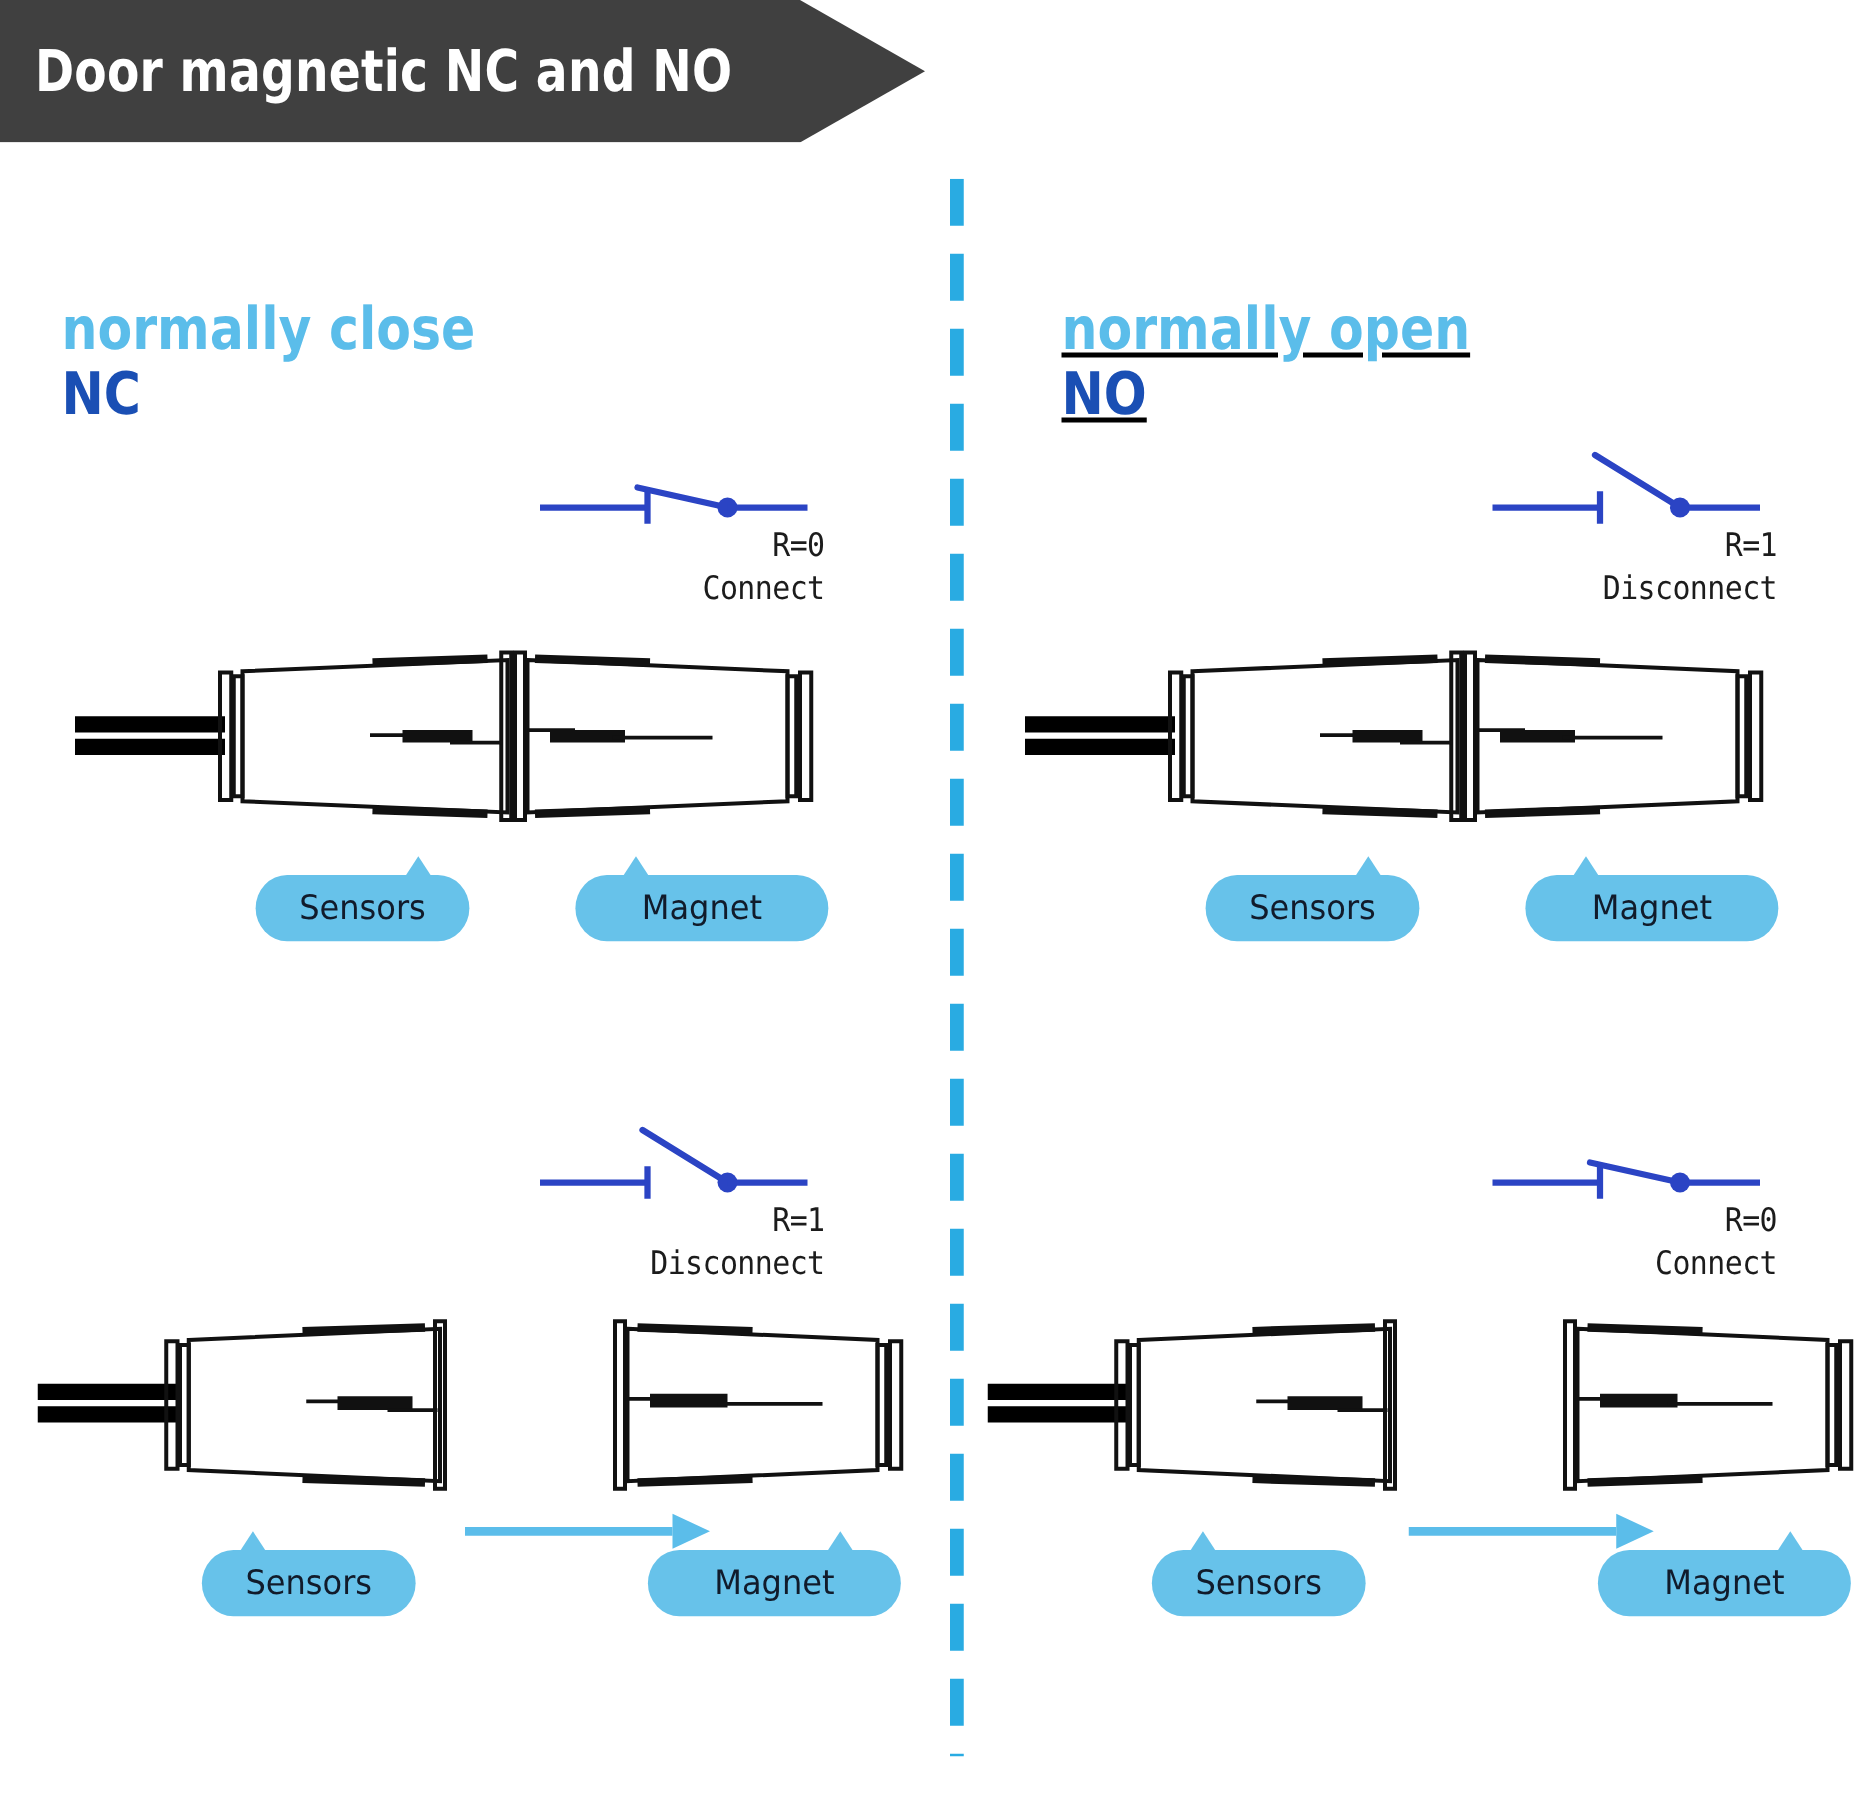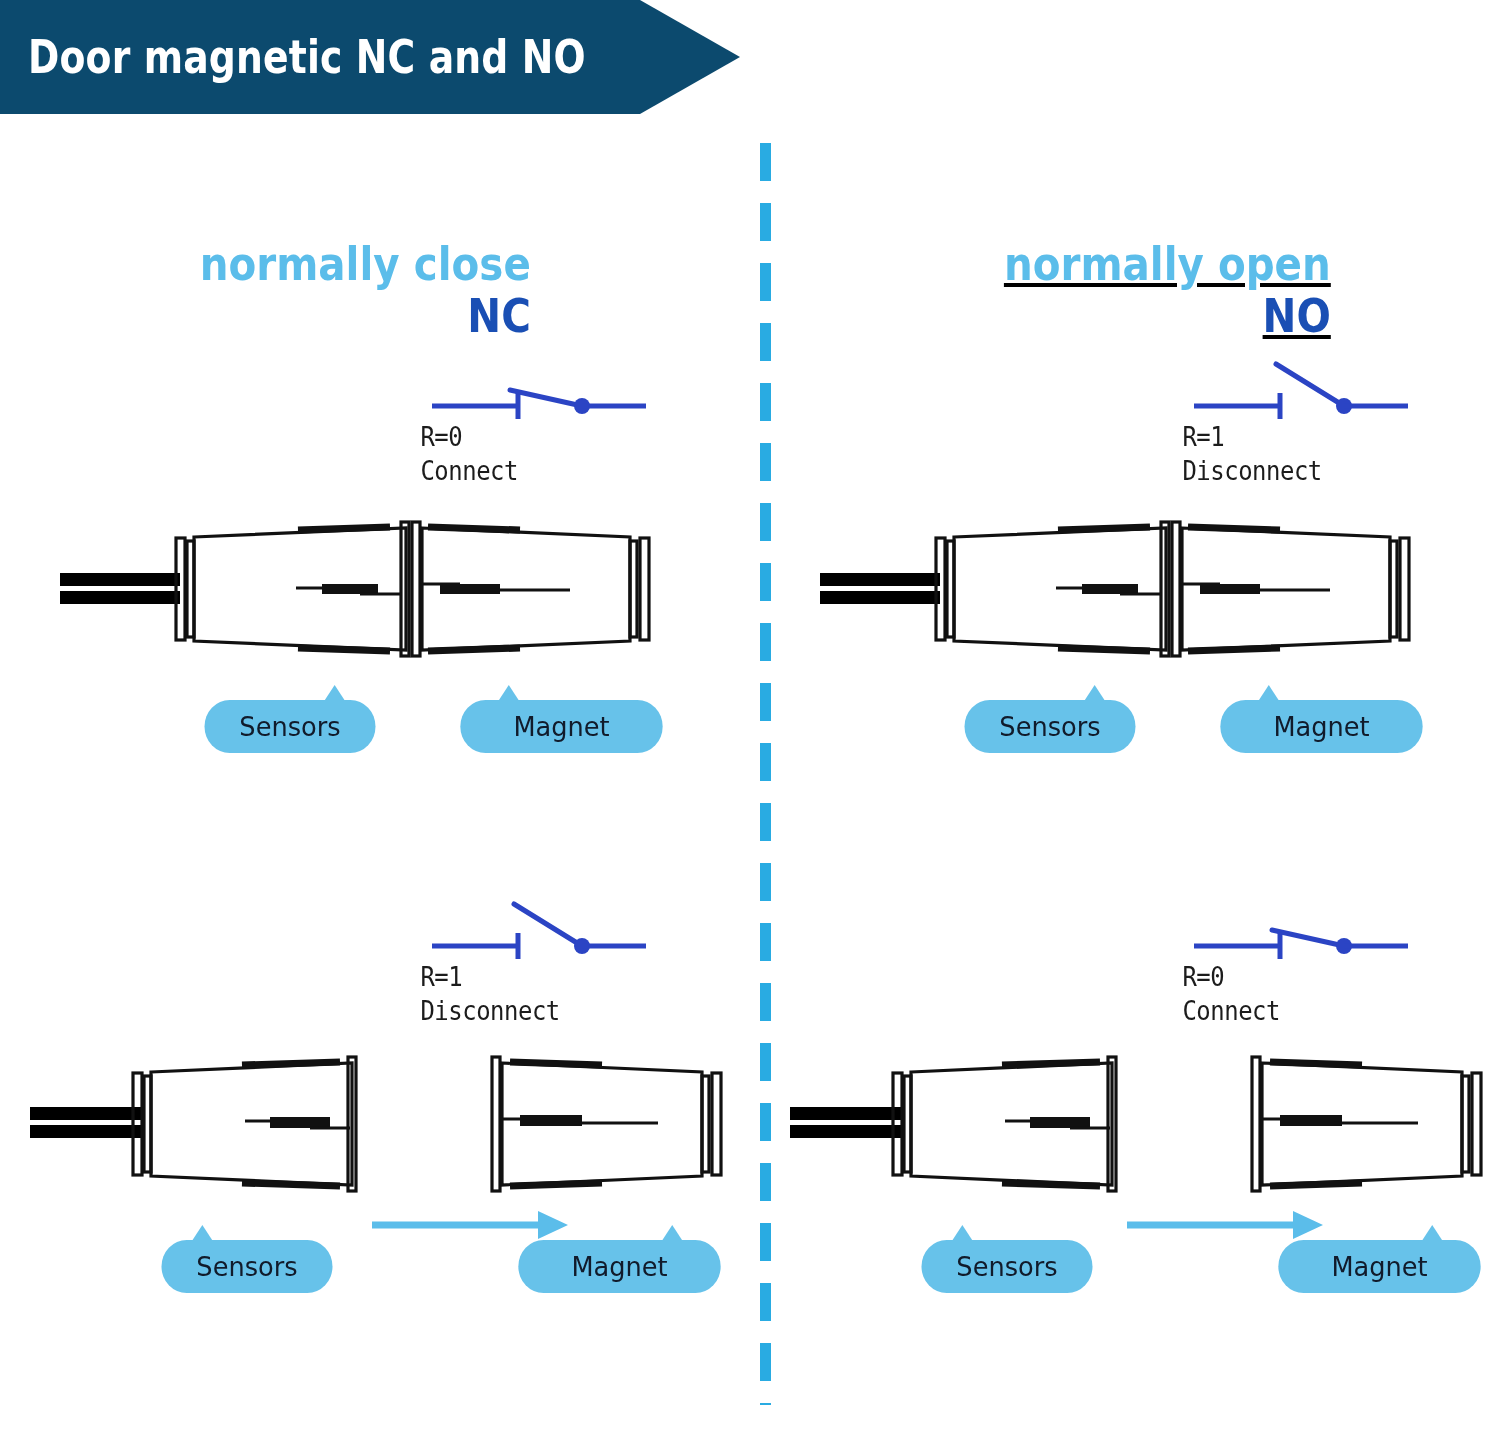--- a/index.html
+++ b/index.html
@@ -16,21 +16,21 @@
     -webkit-font-smoothing: antialiased;
   }
 
   
   .banner {
     position: absolute;
     left: 0;
     top: 0;
     width: 740px;
     height: 114px;
-    background: #0c4a6e;
+    background: #404040;
     clip-path: polygon(0 0, 640px 0, 740px 57px, 640px 114px, 0 114px);
     display: flex;
     align-items: center;
   }
   .banner-title {
     color: #ffffff;
     font-size: 46px;
     font-weight: 700;
     letter-spacing: 0.2px;
     margin-left: 28px;
@@ -51,21 +51,21 @@
       to bottom,
       #29abe2 0px, #29abe2 38px,
       rgba(255,255,255,0) 38px, rgba(255,255,255,0) 60px
     );
     background-size: 100% 60px;
     background-repeat: repeat-y;
   }
 
   .col-head {
     position: absolute;
-    text-align: right;
+    text-align: left;
     width: 560px;
   }
   .col-head .sub {
     display: block;
     color: #5bbdea;
     font-size: 47px;
     font-weight: 700;
     font-family: "DejaVu Sans", sans-serif;
     transform: scaleX(0.86);
     line-height: 1.0;
@@ -79,21 +79,21 @@
     font-family: "DejaVu Sans", sans-serif;
     transform: scaleX(0.86);
     line-height: 1.25;
     white-space: nowrap;
   }
 
   
   .switch-block {
     position: absolute;
     width: 260px;
-    text-align: left;
+    text-align: right;
   }
   .switch-sym {
     display: block;
     margin: 0 auto;
   }
   .switch-cap {
     font-family: "DejaVu Sans Mono", monospace;
     color: #1c1c1c;
     font-size: 26px;
     line-height: 1.32;

